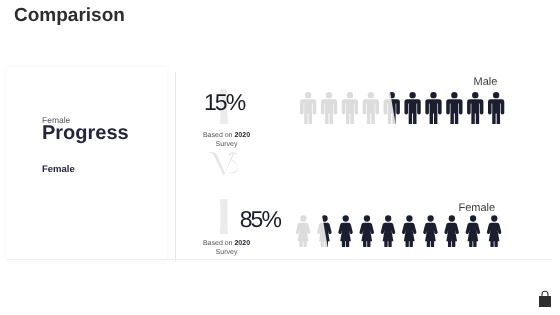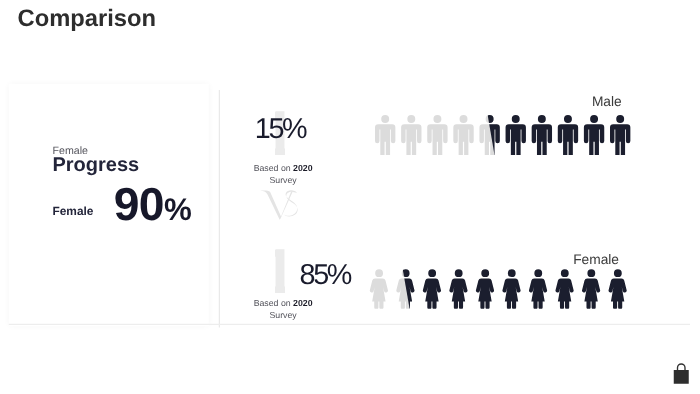--- a/index.html
+++ b/index.html
@@ -13,21 +13,21 @@
          color:#2d2d2d;letter-spacing:0px;line-height:19px;text-align:right;}
 
   
   .v-rule{position:absolute;left:174.5px;top:72px;width:1px;height:190px;background:#e9e9e9;}
   .h-rule{position:absolute;left:7px;top:258.5px;width:545px;height:1px;background:#ededed;}
 
   
   .left-card{position:absolute;left:7px;top:67px;width:160px;height:194px;background:#fff;
              box-shadow:0 0 5px rgba(0,0,0,0.05);}
   .eyebrow{position:absolute;left:42px;top:115.5px;font-size:8.5px;color:#55555d;line-height:8px;}
-  .heading{position:absolute;left:42px;top:125.5px;font-size:16px;font-weight:bold;color:#23253a;line-height:14.5px;}
+  .heading{position:absolute;left:42px;top:125.5px;font-size:20px;font-weight:bold;color:#23253a;line-height:14.5px;}
   .stat-row{position:absolute;left:42px;top:145px;width:124px;height:30px;}
   .stat-label{position:absolute;left:0px;top:19.5px;font-size:9.5px;font-weight:bold;color:#23253a;line-height:9.5px;}
   .stat-num{position:absolute;left:49px;top:0px;font-size:37px;font-weight:bold;color:#17182a;letter-spacing:-0.5px;line-height:37px;}
   .stat-unit{font-size:25px;font-weight:bold;letter-spacing:-1.5px;}
   .body-text{position:absolute;left:42px;top:186px;width:108px;font-size:7.2px;line-height:8.4px;color:#5c5c62;}
 
   
   .stat-block{position:absolute;width:110px;text-align:center;left:170px;}
   .wm-clip{position:absolute;left:50px;width:8.6px;height:36.6px;overflow:hidden;z-index:0;}
   .wm{position:absolute;left:-17px;top:-7px;width:40px;text-align:center;font-size:51px;
@@ -56,21 +56,20 @@
   <div class="title">Comparison</div>
 
   <div class="left-card"></div>
   <div class="v-rule"></div>
   <div class="h-rule"></div>
 
   <div class="eyebrow">Female</div>
   <div class="heading">Progress</div>
   <div class="stat-row">
     <div class="stat-label">Female</div>
-    <div class="stat-num"><span>90</span><span class="stat-unit">%</span></div>
   </div>
 
   <div class="stat-block" id="stat0">
     <div class="wm-clip" style="left:49.8px;top:88px;">
         <div class="wm">1</div>
       </div>
     <div class="pct" style="top:91px;">15%</div>
     <div class="cap" style="top:131px;"><span>Based on </span><b>2020</b><span> Survey</span></div>
   </div>
 

